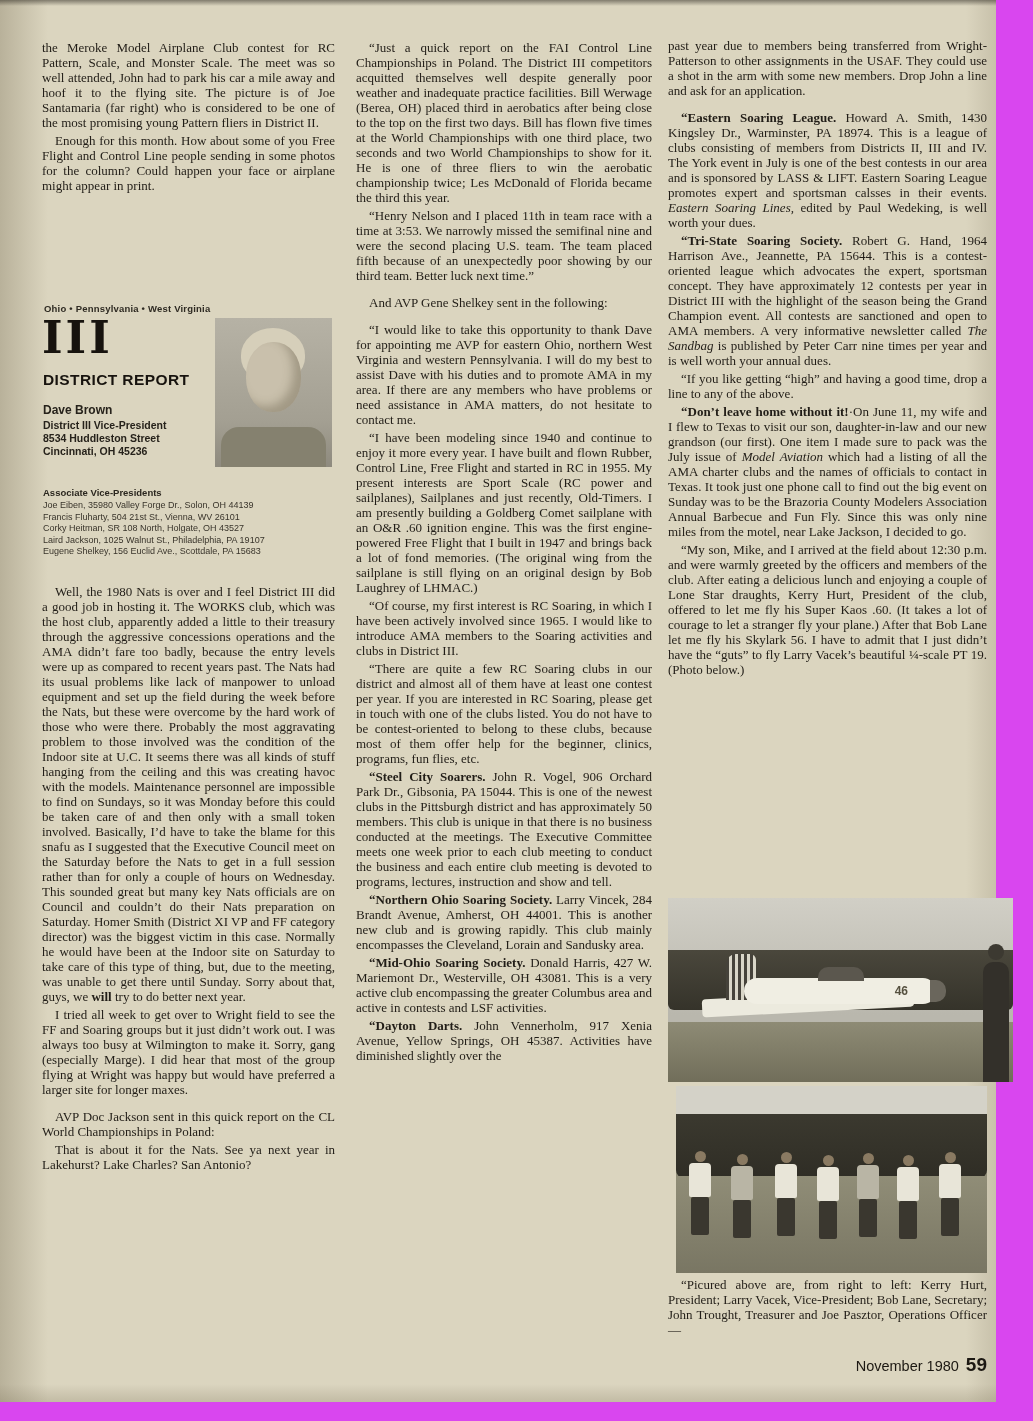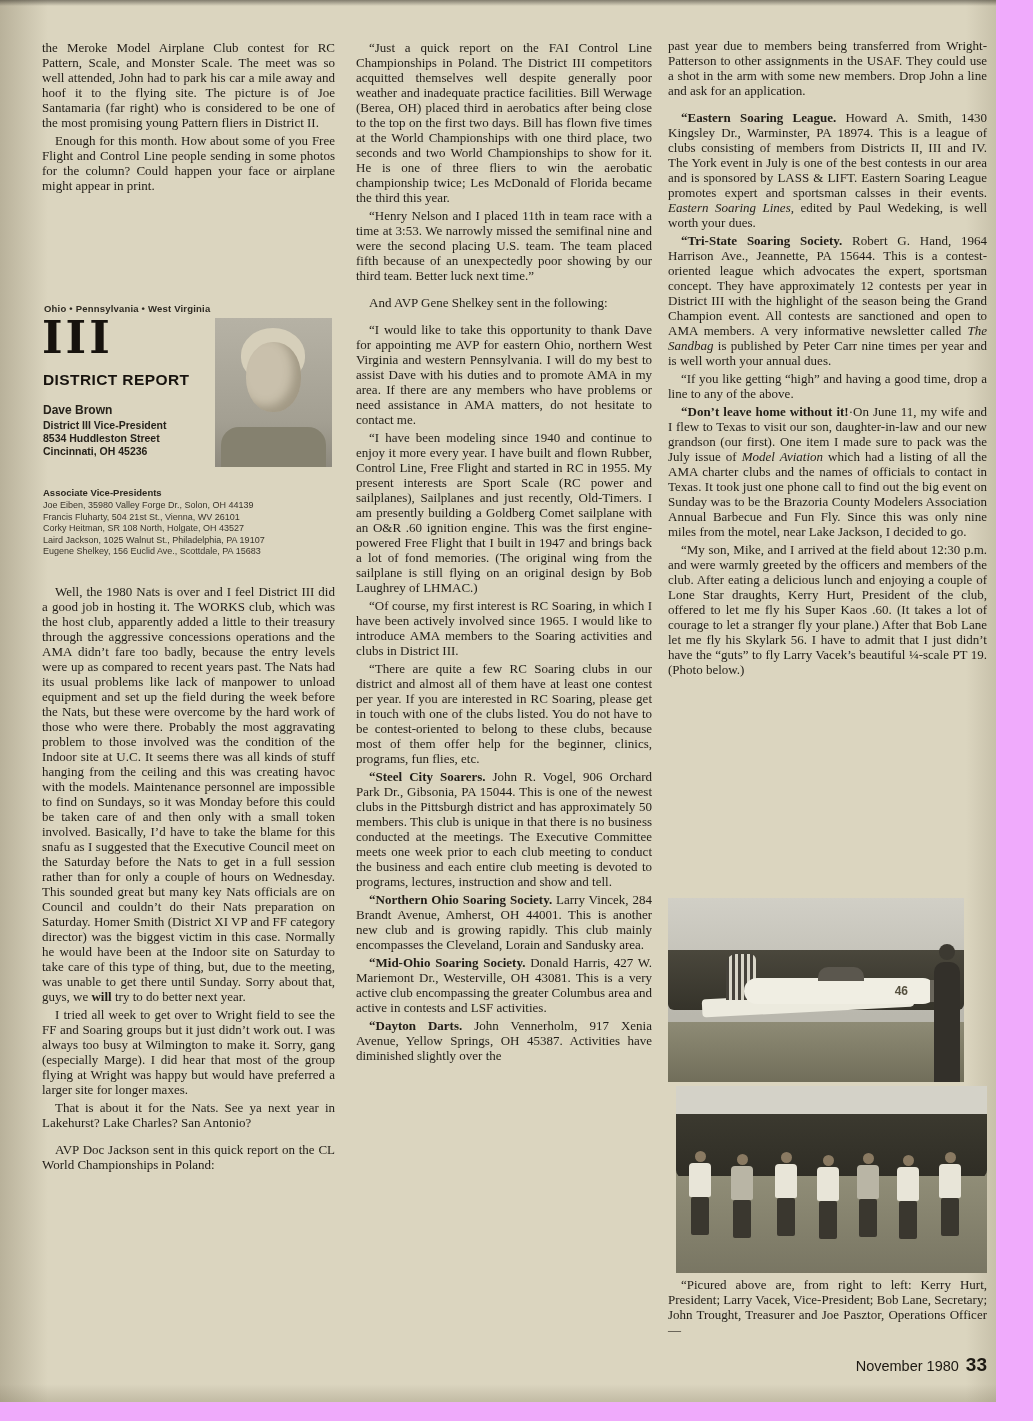--- a/index.html
+++ b/index.html
@@ -1,16 +1,16 @@
 <!DOCTYPE html>
 <html><head>
 <meta charset="utf-8">
 <style>
   html,body{margin:0;padding:0;background:#e9e8e1;}
-  #page{position:relative;width:1033px;height:1421px;overflow:hidden;background:#f0abfc;font-family:"Liberation Serif",serif;}
+  #page{position:relative;width:1033px;height:1421px;overflow:hidden;background:#d946ef;font-family:"Liberation Serif",serif;}
   #paper{position:absolute;left:0;top:0;width:996px;height:1402px;
     background:
       linear-gradient(180deg, rgba(40,36,28,0.5) 0px, rgba(40,36,28,0) 6px),
       linear-gradient(90deg, rgba(120,110,85,0.35) 0px, rgba(120,110,85,0) 48px),
       linear-gradient(270deg, rgba(120,110,85,0.2) 0px, rgba(120,110,85,0) 30px),
       linear-gradient(0deg, rgba(120,110,85,0.25) 0px, rgba(120,110,85,0) 18px),
       #dbd5bf;}
   .col{position:absolute;}
   .bodytext{font-size:13px;line-height:15px;color:#211d17;text-align:justify;}
   .para{margin:0 0 3px 0;}
@@ -40,21 +40,21 @@
   
   #dave-photo{position:absolute;left:215px;top:318px;width:117px;height:149px;overflow:hidden;
     background:linear-gradient(180deg,#b6b2a5 0%,#a39f92 70%,#8e8a7e 100%);}
   #dave-photo div{position:absolute;}
   .d-hair{left:26px;top:10px;width:64px;height:54px;background:#d6cfba;border-radius:50% 50% 45% 45%;}
   .d-face{left:31px;top:24px;width:55px;height:70px;background:#c9c0ac;border-radius:48%;
     box-shadow:inset -8px -6px 10px rgba(90,80,60,0.35);}
   .d-shoulders{left:6px;bottom:0;width:105px;height:40px;background:#85816f;border-radius:18px 18px 0 0;}
 
   
-  #plane-photo{position:absolute;left:668px;top:898px;width:296px;height:184px;overflow:hidden;background:#c6c4ba;}
+  #plane-photo{position:absolute;left:668px;top:898px;width:345px;height:184px;overflow:hidden;background:#c6c4ba;}
   #plane-photo div{position:absolute;}
   .p-sky{left:0;top:0;width:100%;height:130px;background:linear-gradient(180deg,#d1cfc6,#b9b7ad 90%);}
   .p-trees{left:0;top:52px;width:100%;height:60px;background:linear-gradient(180deg,#4a473c,#35332a);border-radius:0 0 6px 6px;}
   .p-grass{left:0;top:124px;width:100%;height:60px;background:linear-gradient(180deg,#8e8b75,#716e5a);}
   .p-wing{left:34px;top:96px;width:212px;height:18px;background:#eceade;transform:rotate(-3deg);border-radius:4px;}
   .p-fin{left:58px;top:56px;width:30px;height:46px;background:repeating-linear-gradient(90deg,#45423a 0 3px,#d9d6c8 3px 6px);border-radius:10px 6px 0 0;}
   .p-fuselage{left:76px;top:80px;width:192px;height:26px;background:#f0eee3;border-radius:13px;}
   .p-num{position:absolute;right:28px;top:6px;font-family:"Liberation Sans",sans-serif;font-weight:bold;font-size:12px;color:#55503f;}
   .p-canopy{left:150px;top:69px;width:46px;height:14px;background:#5b574e;border-radius:10px 10px 0 0;}
   .p-nose{left:262px;top:82px;width:16px;height:22px;background:#6a665c;border-radius:0 10px 10px 0;}
@@ -109,22 +109,22 @@
         <div class="avp-line">Francis Fluharty, 504 21st St., Vienna, WV 26101</div>
         <div class="avp-line">Corky Heitman, SR 108 North, Holgate, OH 43527</div>
         <div class="avp-line">Laird Jackson, 1025 Walnut St., Philadelphia, PA 19107</div>
         <div class="avp-line">Eugene Shelkey, 156 Euclid Ave., Scottdale, PA 15683</div>
       </div>
   </div>
 
   <section id="left-body" class="col bodytext">
       <p class="para indent"><span>Well, the 1980 Nats is over and I feel District III did a good job in hosting it. The WORKS club, which was the host club, apparently added a little to their treasury through the aggressive concessions operations and the AMA didn’t fare too badly, because the entry levels were up as compared to recent years past. The Nats had its usual problems like lack of manpower to unload equipment and set up the field during the week before the Nats, but these were overcome by the hard work of those who were there. Probably the most aggravating problem to those involved was the condition of the Indoor site at U.C. It seems there was all kinds of stuff hanging from the ceiling and this was creating havoc with the models. Maintenance personnel are impossible to find on Sundays, so it was Monday before this could be taken care of and then only with a small token involved. Basically, I’d have to take the blame for this snafu as I suggested that the Executive Council meet on the Saturday before the Nats to get in a full session rather than for only a couple of hours on Wednesday. This sounded great but many key Nats officials are on Council and couldn’t do their Nats preparation on Saturday. Homer Smith (District XI VP and FF category director) was the biggest victim in this case. Normally he would have been at the Indoor site on Saturday to take care of this type of thing, but, due to the meeting, was unable to get there until Sunday. Sorry about that, guys, we </span><span class="b">will</span><span> try to do better next year.</span></p>
       <p class="para indent"><span>I tried all week to get over to Wright field to see the FF and Soaring groups but it just didn’t work out. I was always too busy at Wilmington to make it. Sorry, gang (especially Marge). I did hear that most of the group flying at Wright was happy but would have preferred a larger site for longer maxes.</span></p>
+      <p class="para indent space-before"><span>AVP Doc Jackson sent in this quick report on the CL World Championships in Poland:</span></p>
       <p class="para indent"><span>That is about it for the Nats. See ya next year in Lakehurst? Lake Charles? San Antonio?</span></p>
-      <p class="para indent space-before"><span>AVP Doc Jackson sent in this quick report on the CL World Championships in Poland:</span></p>
     </section>
 
   <section id="mid-col" class="col bodytext">
       <p class="para indent"><span>“Just a quick report on the FAI Control Line Championships in Poland. The District III competitors acquitted themselves well despite generally poor weather and inadequate practice facilities. Bill Werwage (Berea, OH) placed third in aerobatics after being close to the top on the first two days. Bill has flown five times at the World Championships with one third place, two seconds and two World Championships to show for it. He is one of three fliers to win the aerobatic championship twice; Les McDonald of Florida became the third this year.</span></p>
       <p class="para indent"><span>“Henry Nelson and I placed 11th in team race with a time at 3:53. We narrowly missed the semifinal nine and were the second placing U.S. team. The team placed fifth because of an unexpectedly poor showing by our third team. Better luck next time.”</span></p>
       <p class="para indent space-before"><span>And AVP Gene Shelkey sent in the following:</span></p>
       <p class="para indent space-before"><span>“I would like to take this opportunity to thank Dave for appointing me AVP for eastern Ohio, northern West Virginia and western Pennsylvania. I will do my best to assist Dave with his duties and to promote AMA in my area. If there are any members who have problems or need assistance in AMA matters, do not hesitate to contact me.</span></p>
       <p class="para indent"><span>“I have been modeling since 1940 and continue to enjoy it more every year. I have built and flown Rubber, Control Line, Free Flight and started in RC in 1955. My present interests are Sport Scale (RC power and sailplanes), Sailplanes and just recently, Old-Timers. I am presently building a Goldberg Comet sailplane with an O&amp;R .60 ignition engine. This was the first engine-powered Free Flight that I built in 1947 and brings back a lot of fond memories. (The original wing from the sailplane is still flying on an original design by Bob Laughrey of LHMAC.)</span></p>
       <p class="para indent"><span>“Of course, my first interest is RC Soaring, in which I have been actively involved since 1965. I would like to introduce AMA members to the Soaring activities and clubs in District III.</span></p>
       <p class="para indent"><span>“There are quite a few RC Soaring clubs in our district and almost all of them have at least one contest per year. If you are interested in RC Soaring, please get in touch with one of the clubs listed. You do not have to be contest-oriented to belong to these clubs, because most of them offer help for the beginner, clinics, programs, fun flies, etc.</span></p>
@@ -197,15 +197,15 @@
         <div class="shirt"></div>
         <div class="pants"></div>
       </div>
   </div>
 
   <section id="caption" class="col bodytext">
       <p class="para indent"><span>“Picured above are, from right to left: Kerry Hurt, President; Larry Vacek, Vice-President; Bob Lane, Secretary; John Trought, Treasurer and Joe Pasztor, Operations Officer—</span></p>
     </section>
 
   <div id="footer">
-    <span id="footer-issue">November 1980</span><span id="footer-page">33</span>
+    <span id="footer-issue">November 1980</span><span id="footer-page">59</span>
   </div>
 </div>
 
 </body></html>

